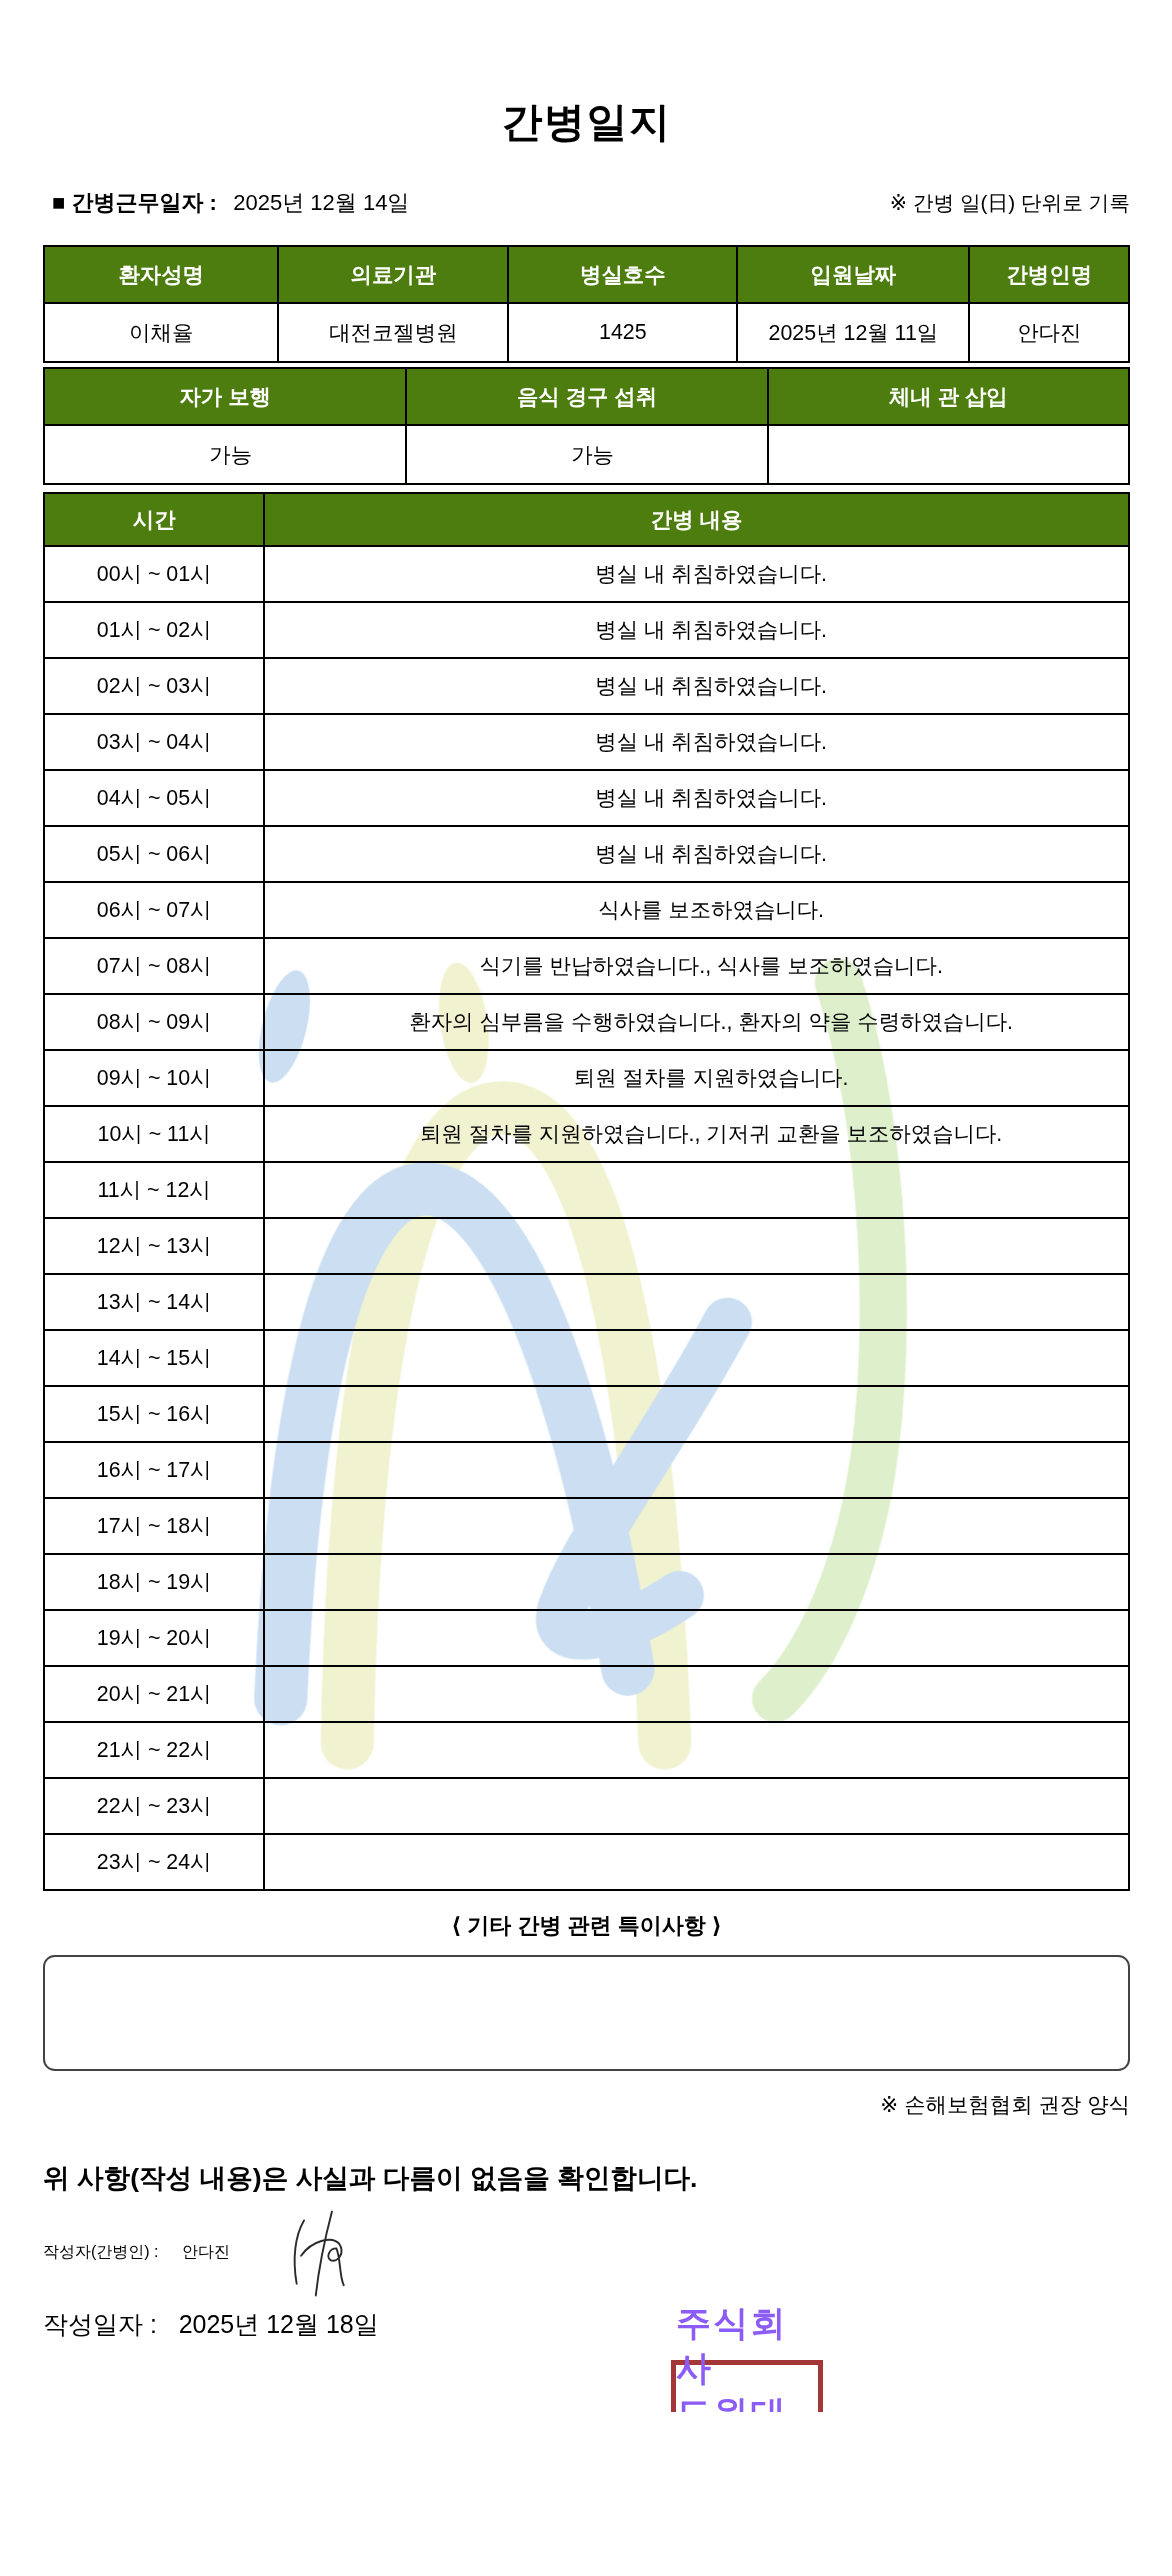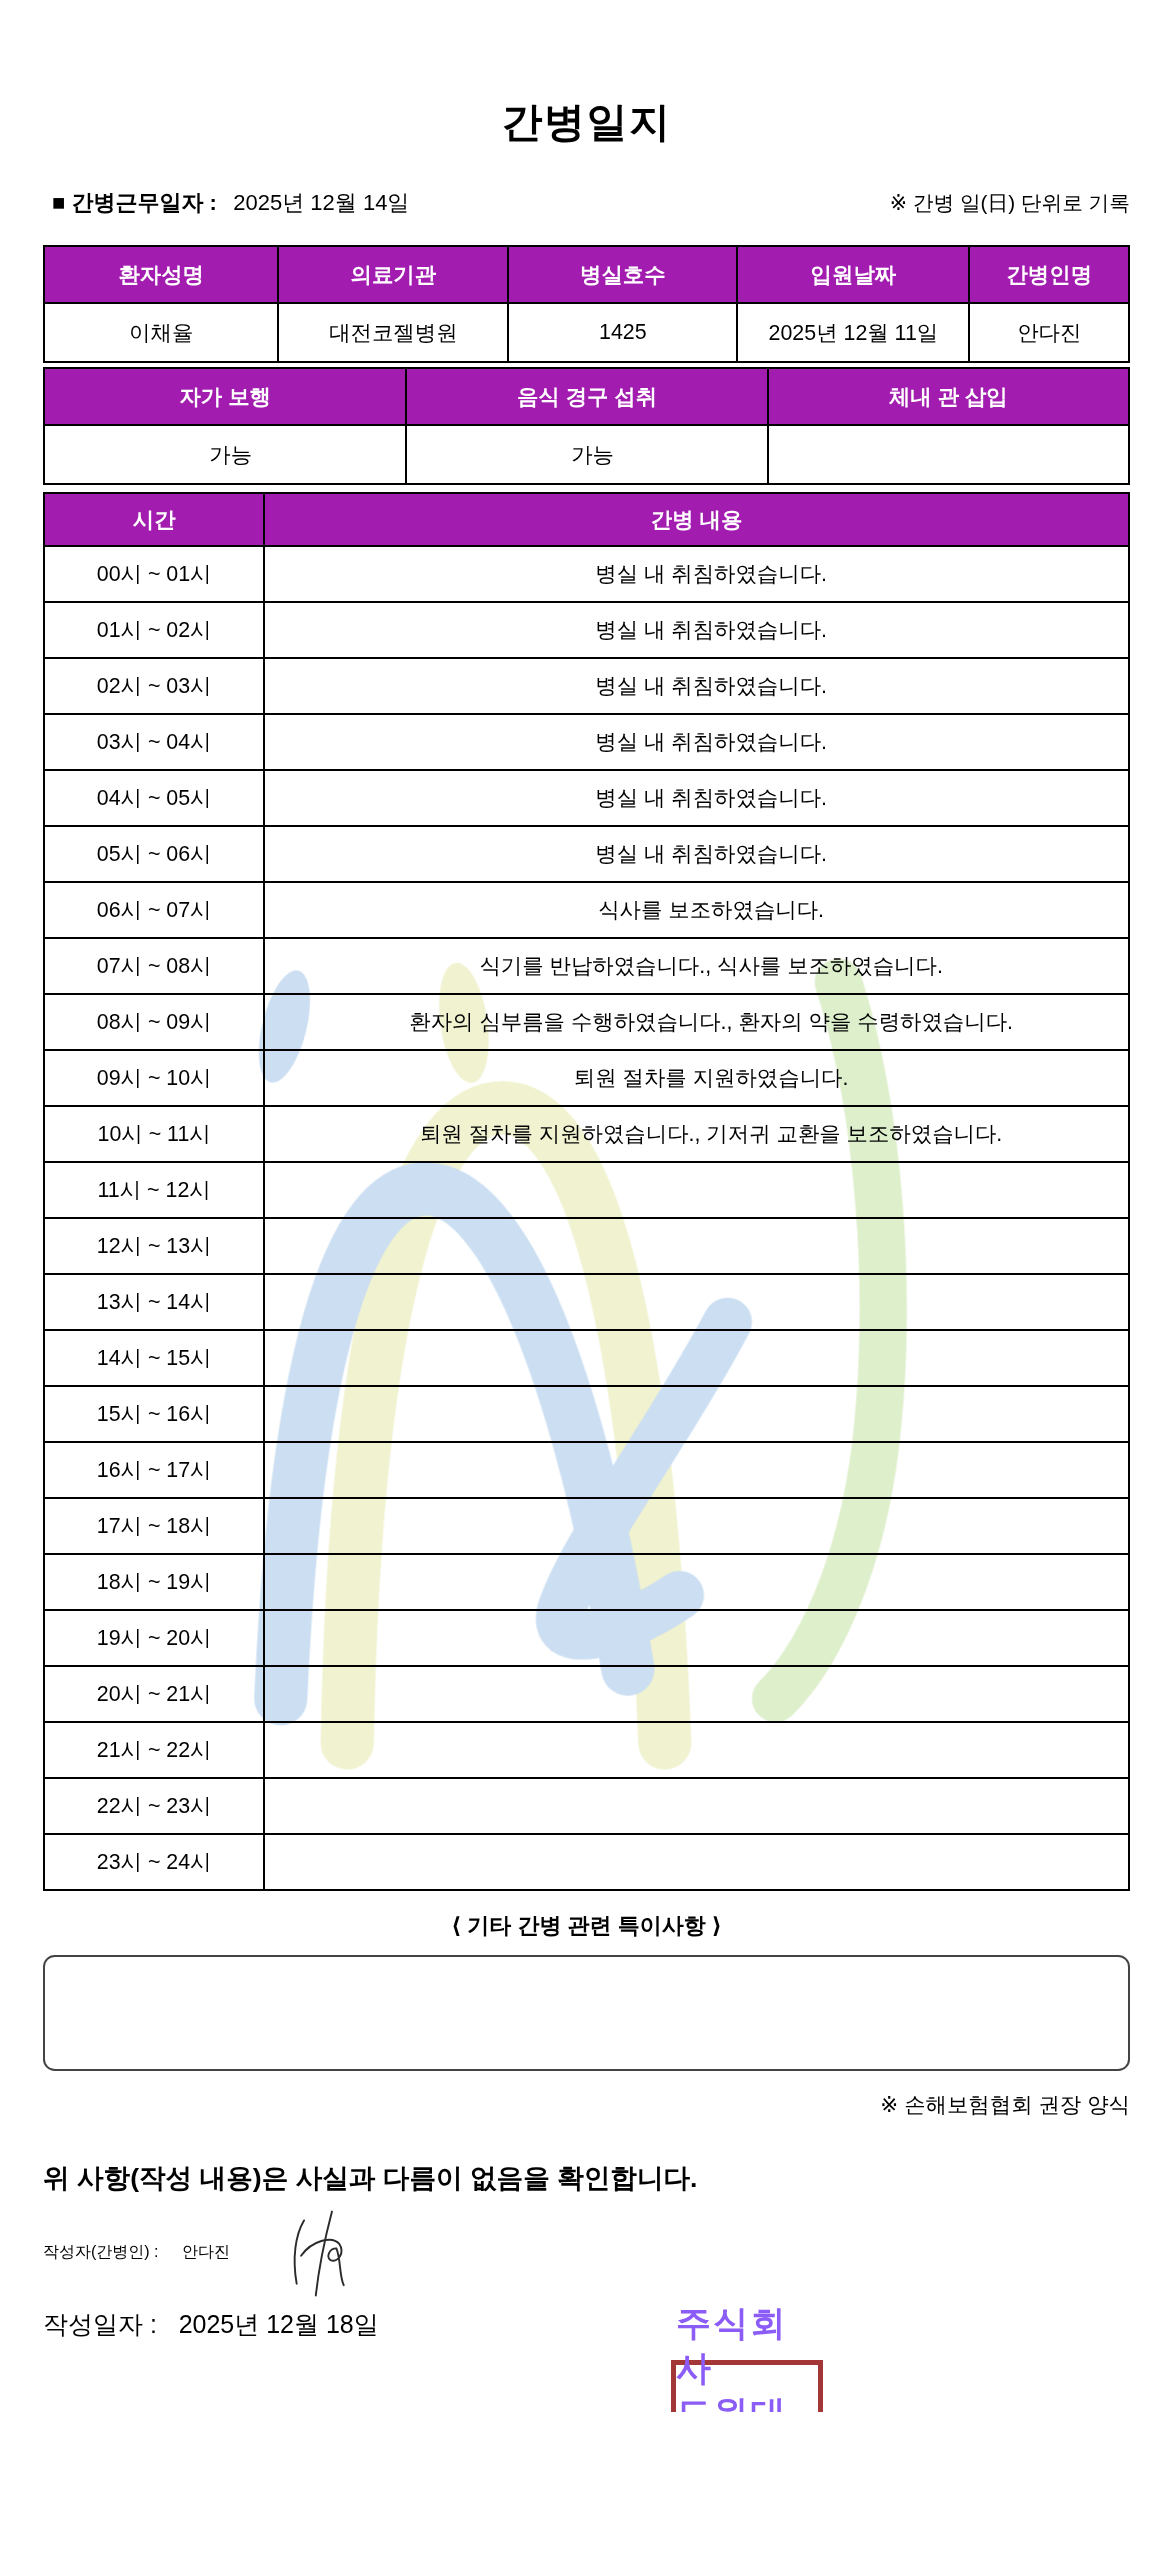--- a/index.html
+++ b/index.html
@@ -10,21 +10,21 @@
 
   .title{margin:95px 0 0;text-align:center;font-size:41px;font-weight:bold;letter-spacing:1.5px;}
 
   .date-row{margin-top:38px;display:flex;justify-content:space-between;align-items:baseline;}
   .date-left{font-size:22px;font-weight:bold;margin-left:9px;}
   .date-left .date-value{font-weight:normal;margin-left:10.3px;}
   .date-right{font-size:20.7px;}
 
   table{width:100%;border-collapse:collapse;table-layout:fixed;background:transparent;}
   table, th, td{border:2.2px solid #000;}
-  th{background:#a21caf;color:#fff;font-size:21.4px;font-weight:bold;}
+  th{background:#4d7c0f;color:#fff;font-size:21.4px;font-weight:bold;}
   td{font-size:21.4px;text-align:center;background:transparent;}
 
   .t1{margin-top:26.6px;}
   .t1 th{height:53px;}
   .t1 td{height:55px;}
   .t2{margin-top:4.4px;}
   .t2 th{height:53px;}
   .t2 td{height:55px;padding-left:12px;}
 
   .log-table{margin-top:6.6px;}

